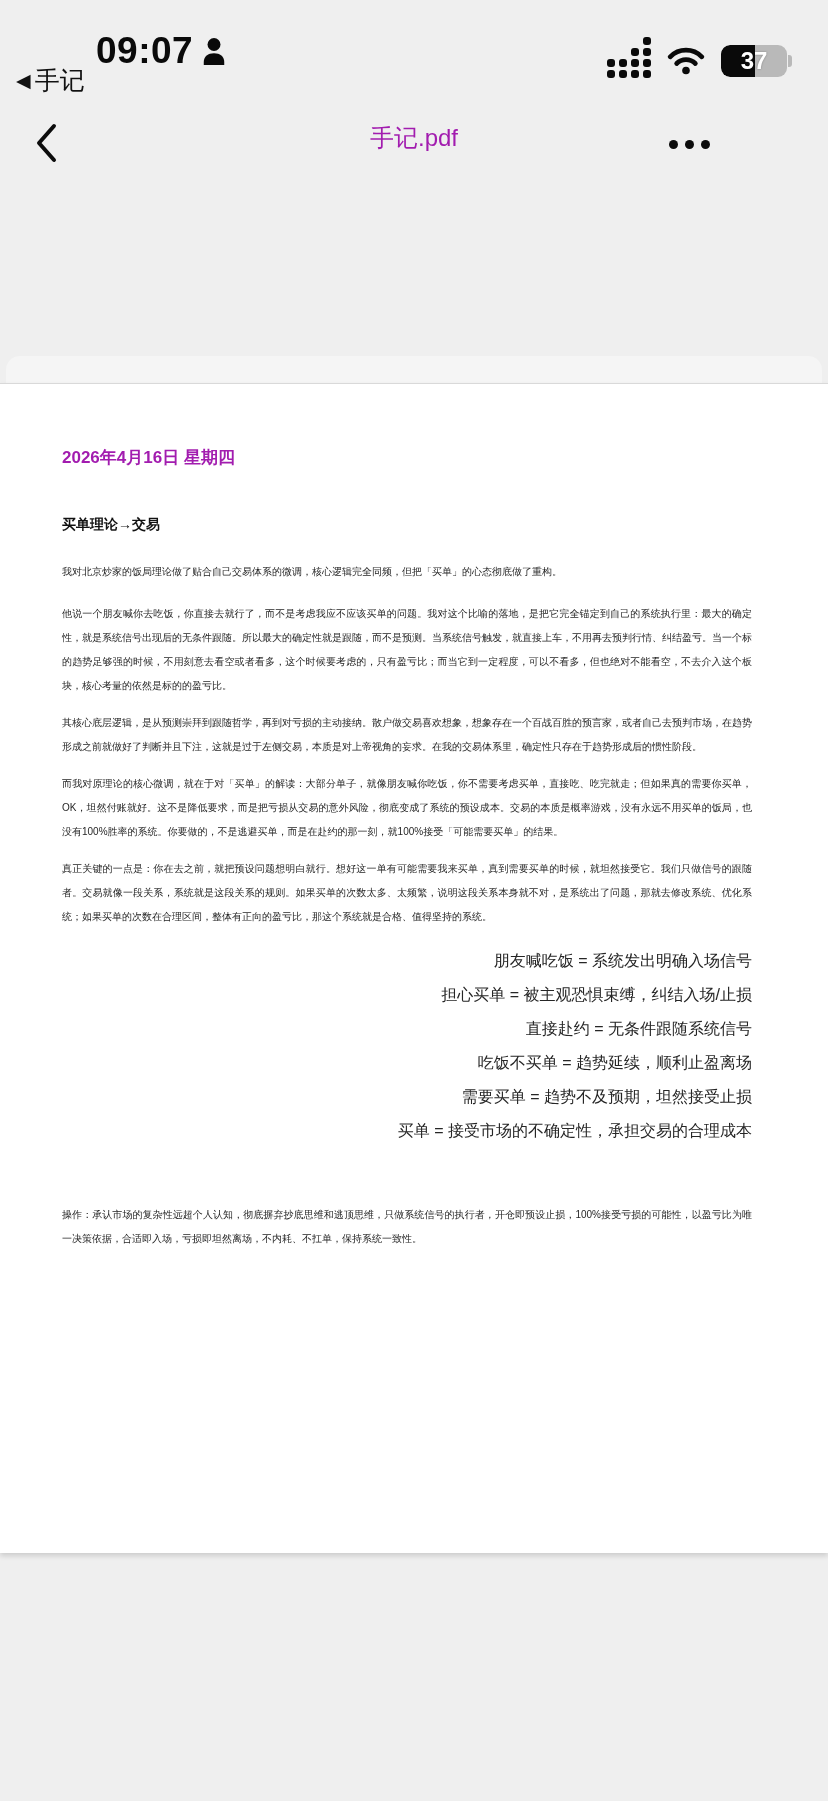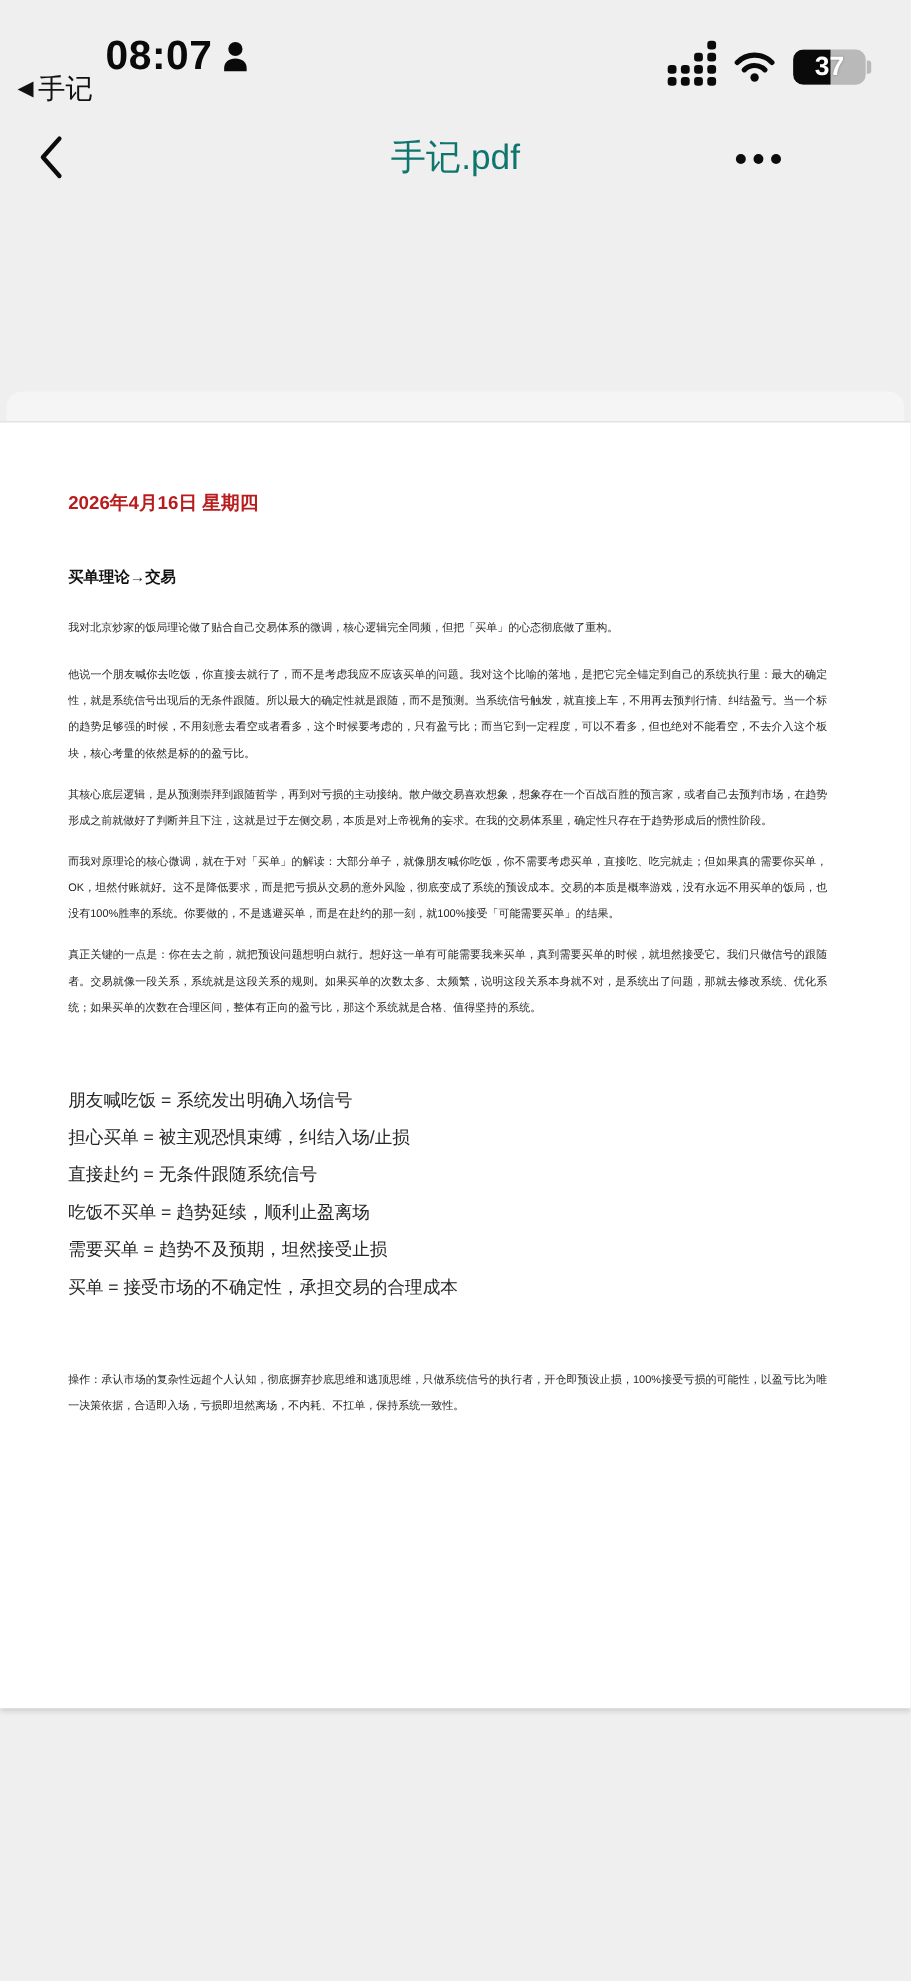--- a/index.html
+++ b/index.html
@@ -34,53 +34,53 @@
   .battery-num { position:absolute; inset:0; display:flex; align-items:center; justify-content:center;
                  color:#fff; font-size:24px; font-weight:700; text-shadow:0 0 2px rgba(0,0,0,.35); }
   .battery-nub { width:4px; height:12px; background:#b9b9b9; border-radius:0 3px 3px 0; margin-left:1px; }
   .battery-wrap { display:flex; align-items:center; }
 
   
   .nav-bar { position:absolute; top:100px; left:0; width:828px; height:88px; }
   .nav-back { position:absolute; left:22px; top:18px; width:48px; height:52px; display:flex;
               align-items:center; justify-content:center; background:none; border:none; cursor:pointer; }
   .nav-title { position:absolute; left:0; right:0; top:22px; text-align:center;
-               font-size:32px; font-weight:500; color:#0f766e; }
+               font-size:24px; font-weight:500; color:#a21caf; }
   .nav-more { position:absolute; right:118px; top:34px; display:flex; gap:7px; background:none;
               border:none; cursor:pointer; padding:6px 0; }
   .nav-more .dot { width:9px; height:9px; border-radius:50%; background:#0c0c0c; }
 
   
   .sheet-top { position:absolute; top:356px; left:6px; right:6px; height:27px;
                background:#f5f5f5; border-radius:14px 14px 0 0; }
   .page { position:absolute; top:383px; left:0; width:828px; height:1170px; background:#ffffff;
           border-top:1px solid #d9d9d9; box-shadow:0 3px 5px rgba(0,0,0,.14); }
   .page-inner { padding:62px 76px 0 62px; }
 
-  .doc-date { font-size:17px; font-weight:700; color:#b91c1c; }
+  .doc-date { font-size:17px; font-weight:700; color:#a21caf; }
   .doc-title { font-size:14px; font-weight:700; color:#111; margin-top:47px; }
 
   .para { font-size:10px; line-height:24px; text-align:justify; color:#262626; }
   .p1 { margin-top:26px; }
   .p2 { margin-top:18px; }
   .p3 { margin-top:13px; }
   .p4 { margin-top:13px; }
   .p5 { margin-top:13px; }
 
-  .mappings { margin-top:60px; }
+  .mappings { margin-top:20px;text-align:right; }
   .mapping-line { font-size:16px; line-height:24px; color:#262626; margin-bottom:10px; }
 
   .operation { margin-top:60px; }
 </style>
 </head>
 <body>
 
 <div class="status-bar">
   <div class="time-wrap">
-    <span class="time">08:07</span>
+    <span class="time">09:07</span>
     <span class="person-icon">
       <svg width="26" height="28" viewBox="0 0 24 26">
         <circle cx="12" cy="7" r="6" fill="#0a0a0a"></circle>
         <path d="M12 15c-5.5 0-9.5 3.2-9.5 8v3h19v-3c0-4.8-4-8-9.5-8z" fill="#0a0a0a"></path>
       </svg>
     </span>
   </div>
 
   <div class="back-app">
     <span class="back-triangle">◀</span>

